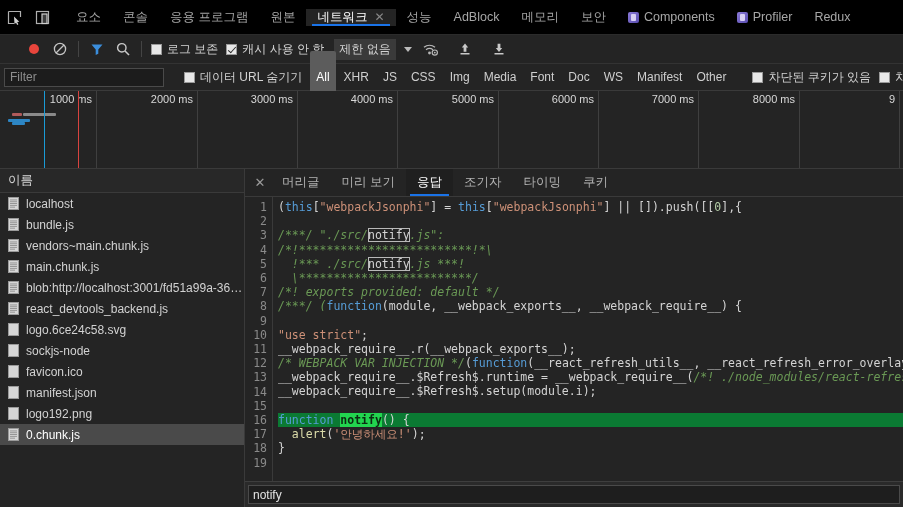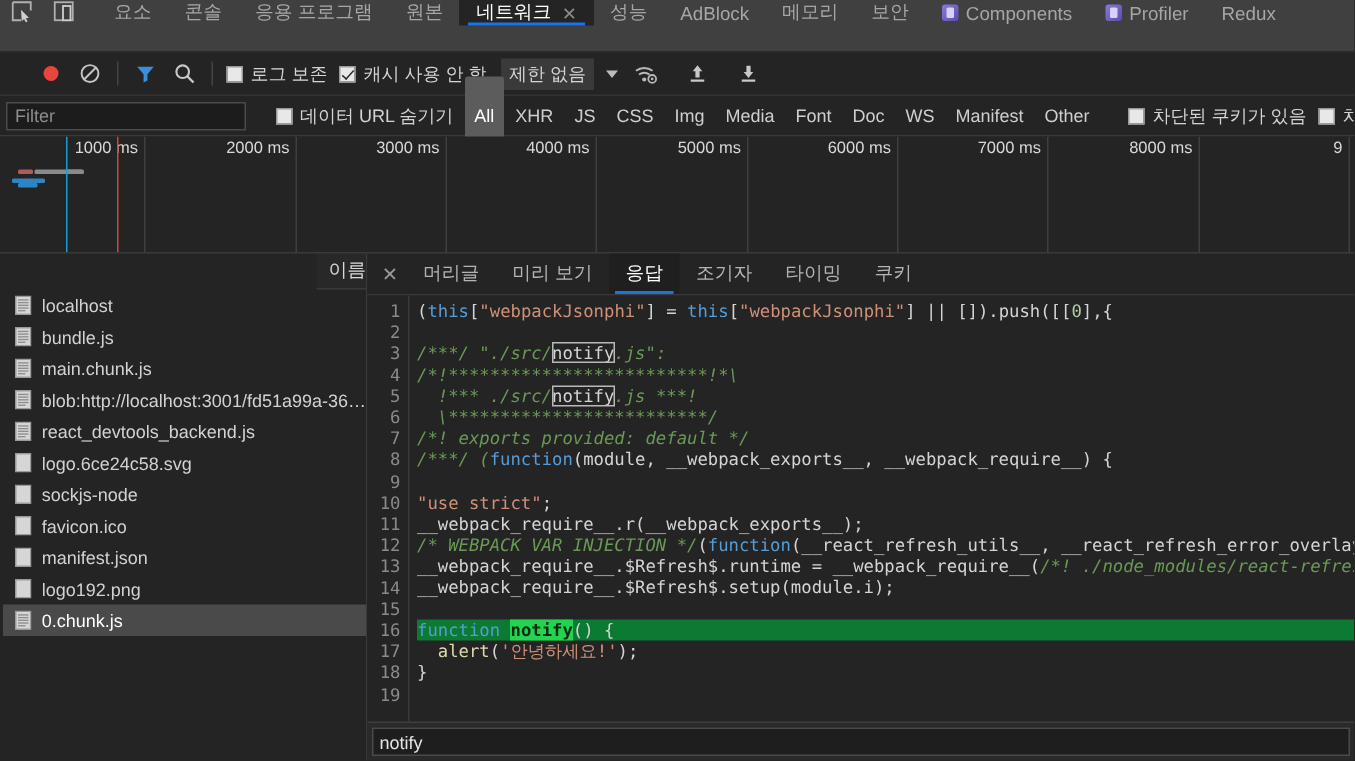--- a/index.html
+++ b/index.html
@@ -8,21 +8,21 @@
     background: #242424;
     font-family: "Liberation Sans", sans-serif;
     font-size: 12px;
     color: #c8c8c8;
     overflow: hidden;
   }
   #app { width: 903px; height: 507px; display: flex; flex-direction: column; position: relative; }
 
   
   .tabstrip {
-    height: 35px; background: #404040; display: flex; align-items: flex-start;
+    height: 35px; background: #000000; display: flex; align-items: center;
     border-bottom: 1px solid #2b2b2b; flex: 0 0 35px;
   }
   .tb-icon {
     width: 28px; display: flex; align-items: center; justify-content: center;
     cursor: pointer;
   }
   .tb-icon svg { display: block; }
   .tabsep { width: 1px; background: #555; margin: 8px 4px; }
   .tab {
     display: flex; align-items: center; padding: 0 11px;
@@ -100,21 +100,21 @@
     position: absolute; top: 2px; font-size: 11px; color: #d8d8d8;
     transform: translateX(-100%); padding-right: 4px; white-space: nowrap;
   }
   .ovbar { position: absolute; height: 3px; border-radius: 1px; }
   .marker { position: absolute; top: 0; bottom: 0; width: 1px; }
 
   
   .lower { flex: 1 1 auto; display: flex; min-height: 0; }
   .reqlist {
     width: 245px; flex: 0 0 245px; background: #242424; border-right: 1px solid #3a3a3a;
-    display: flex; flex-direction: column; min-height: 0; align-items: flex-end;
+    display: flex; flex-direction: column; min-height: 0;
   }
   .reqhead {
     height: 24px; flex: 0 0 24px; display: flex; align-items: center; padding-left: 8px;
     border-bottom: 1px solid #3a3a3a; color: #d9d9d9; font-size: 12.5px; background: #282828;
   }
   .reqrows { flex: 1 1 auto; overflow: hidden; }
   .reqrow {
     height: 21px; display: flex; align-items: center; padding-left: 8px; gap: 7px;
     color: #d2d2d2; font-size: 12px; cursor: pointer; white-space: nowrap; overflow: hidden;
   }
@@ -395,20 +395,35 @@
                 <rect x="0.5" y="0.5" width="10" height="12" fill="#d6d6d6" stroke="#9a9a9a"></rect>
                 <g fill="#8e8e8e">
                   <rect x="2" y="2.5" width="7" height="0.9"></rect>
                   <rect x="2" y="4.3" width="7" height="0.9"></rect>
                   <rect x="2" y="6.1" width="7" height="0.9"></rect>
                   <rect x="2" y="7.9" width="7" height="0.9"></rect>
                   <rect x="2" y="9.7" width="5" height="0.9"></rect>
                 </g>
               </svg>
             </span>
+            <span>vendors~main.chunk.js</span>
+          </div>
+          <div class="reqrow">
+            <span style="display: flex;">
+              <svg class="fileicon" viewBox="0 0 11 13">
+                <rect x="0.5" y="0.5" width="10" height="12" fill="#d6d6d6" stroke="#9a9a9a"></rect>
+                <g fill="#8e8e8e">
+                  <rect x="2" y="2.5" width="7" height="0.9"></rect>
+                  <rect x="2" y="4.3" width="7" height="0.9"></rect>
+                  <rect x="2" y="6.1" width="7" height="0.9"></rect>
+                  <rect x="2" y="7.9" width="7" height="0.9"></rect>
+                  <rect x="2" y="9.7" width="5" height="0.9"></rect>
+                </g>
+              </svg>
+            </span>
             <span>main.chunk.js</span>
           </div>
           <div class="reqrow">
             <span style="display: flex;">
               <svg class="fileicon" viewBox="0 0 11 13">
                 <rect x="0.5" y="0.5" width="10" height="12" fill="#d6d6d6" stroke="#9a9a9a"></rect>
                 <g fill="#8e8e8e">
                   <rect x="2" y="2.5" width="7" height="0.9"></rect>
                   <rect x="2" y="4.3" width="7" height="0.9"></rect>
                   <rect x="2" y="6.1" width="7" height="0.9"></rect>

